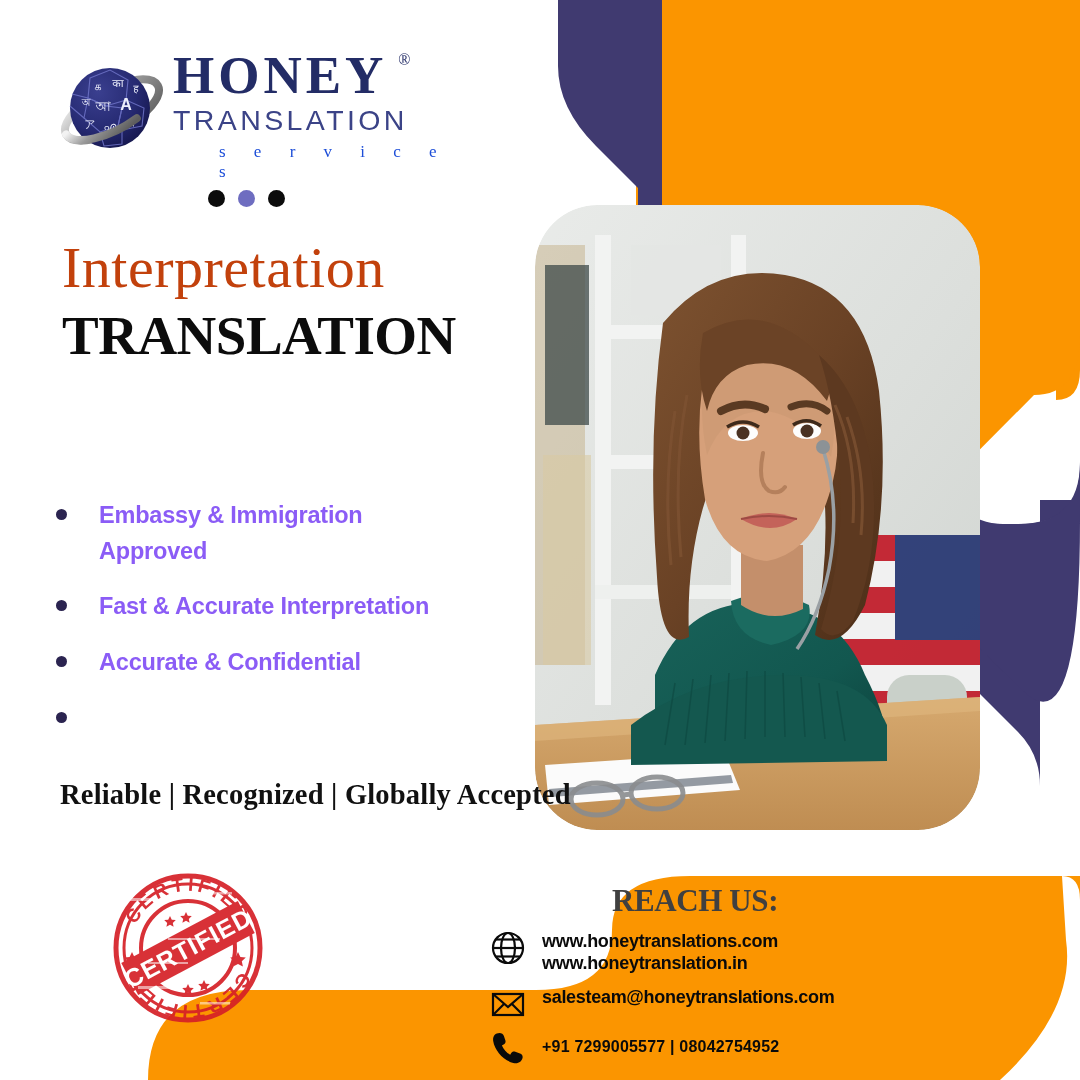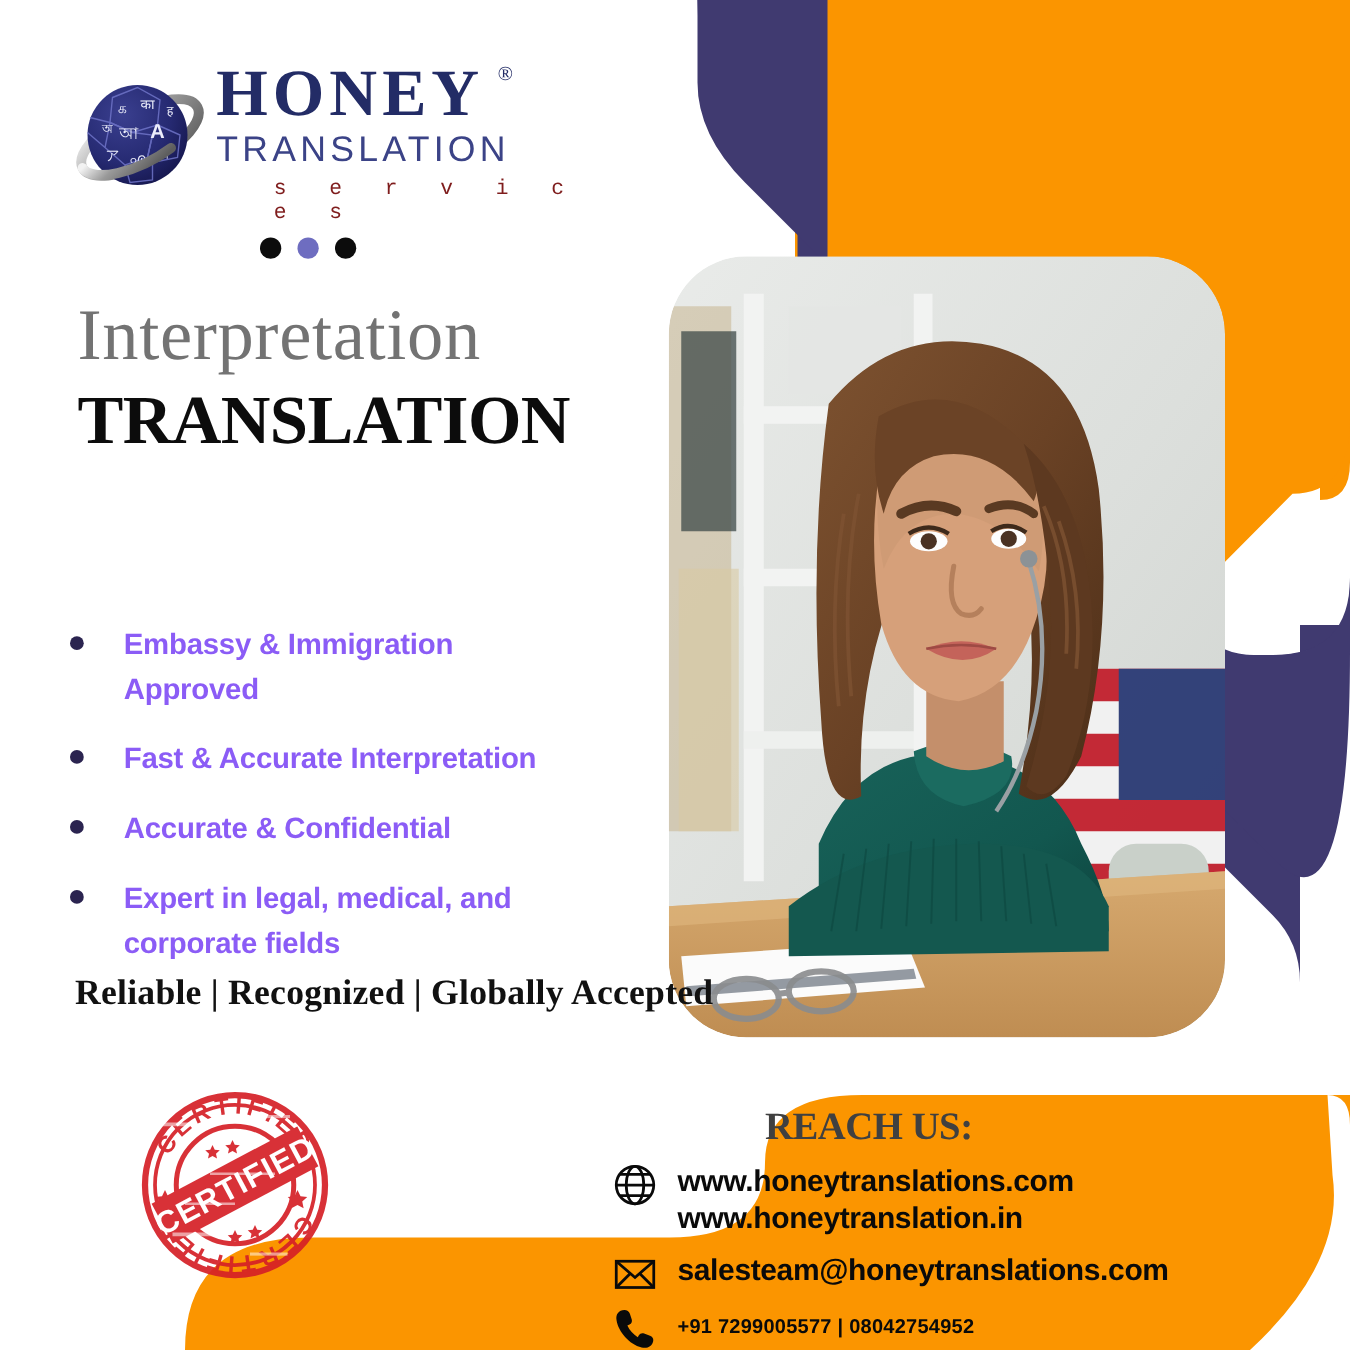--- a/index.html
+++ b/index.html
@@ -40,35 +40,35 @@
   .logo-reg{
     font-size:16px; vertical-align:super; letter-spacing:0;
     position:absolute; right:-23px; top:4px; font-weight:400;
   }
   .logo-translation{
     font-family:"Liberation Sans", sans-serif;
     font-size:28.5px; letter-spacing:3.4px; color:#3b4387;
     font-weight:400; margin-top:2px;
   }
   .logo-services{
-    font-family:Liberation Mono, monospace;
-    font-size:17px; letter-spacing:12px; color:#7f1d1d;
+    font-family:Liberation Serif, serif;
+    font-size:17px; letter-spacing:12px; color:#1d4ed8;
     font-weight:400; margin-top:5px; padding-left:46px;
   }
 
   .dots{ position:absolute; left:208px; top:190px; display:flex; gap:13px; }
   .dot{ width:17px; height:17px; border-radius:50%; }
 
   
   .headline{ position:absolute; left:62px; top:238px; width:470px; }
   .h-script{
     font-family:"Liberation Serif", serif;
     font-weight:400;
     font-size:58px;
-    color:#737373;
+    color:#c2410c;
     line-height:1.04;
     letter-spacing:0.5px;
   }
   .h-bold{
     font-family:"Liberation Serif", serif;
     font-weight:700;
     font-size:55px;
     color:#0c0c0c;
     line-height:1.18;
     letter-spacing:-0.5px;
@@ -106,21 +106,21 @@
     font-family:"Liberation Serif", serif;
     font-weight:700; font-size:31px; color:#404040;
     text-align:left; letter-spacing:-0.4px;
     position:absolute; left:142px; top:7px;
   }
   .contact-list{ position:absolute; left:18px; top:52px; width:580px; }
   .contact-row{ display:flex; align-items:flex-start; margin-bottom:9px; }
   .c-icon{ width:40px; height:40px; flex:none; margin-right:14px; }
   .c-lines{
     font-family:"Liberation Sans", sans-serif;
-    font-weight:700; font-size:24px; color:#0a0a0a;
+    font-weight:700; font-size:18px; color:#0a0a0a;
     line-height:1.22; letter-spacing:-0.3px;
     padding-top:3px;
   }
   .c-lines.phone{ font-size:16px; padding-top:9px; letter-spacing:0.2px; }
 </style>
 </head>
 <body>
 
 <div class="stage">
 
@@ -372,21 +372,20 @@
     <div class="bullet-row">
       <span class="bullet-dot" style="background:#2B2450"></span>
       <span class="bullet-text">Fast &amp; Accurate Interpretation</span>
     </div>
     <div class="bullet-row">
       <span class="bullet-dot" style="background:#2B2450"></span>
       <span class="bullet-text">Accurate &amp; Confidential</span>
     </div>
     <div class="bullet-row">
       <span class="bullet-dot" style="background:#2B2450"></span>
-      <span class="bullet-text" style="max-width:345px">Expert in legal, medical, and corporate fields</span>
     </div>
   </div>
 
   <div class="tagline">Reliable  |  Recognized  |  Globally Accepted</div>
 
   <svg class="stamp" viewBox="0 0 160 160">
     <defs>
       <path id="arcTop" d="M 80 80 m -57 0 a 57 57 0 1 1 114 0" fill="none"></path>
       <path id="arcBot" d="M 80 80 m 57 0 a 57 57 0 1 1 -114 0" fill="none"></path>
       <clipPath id="stampClip">

